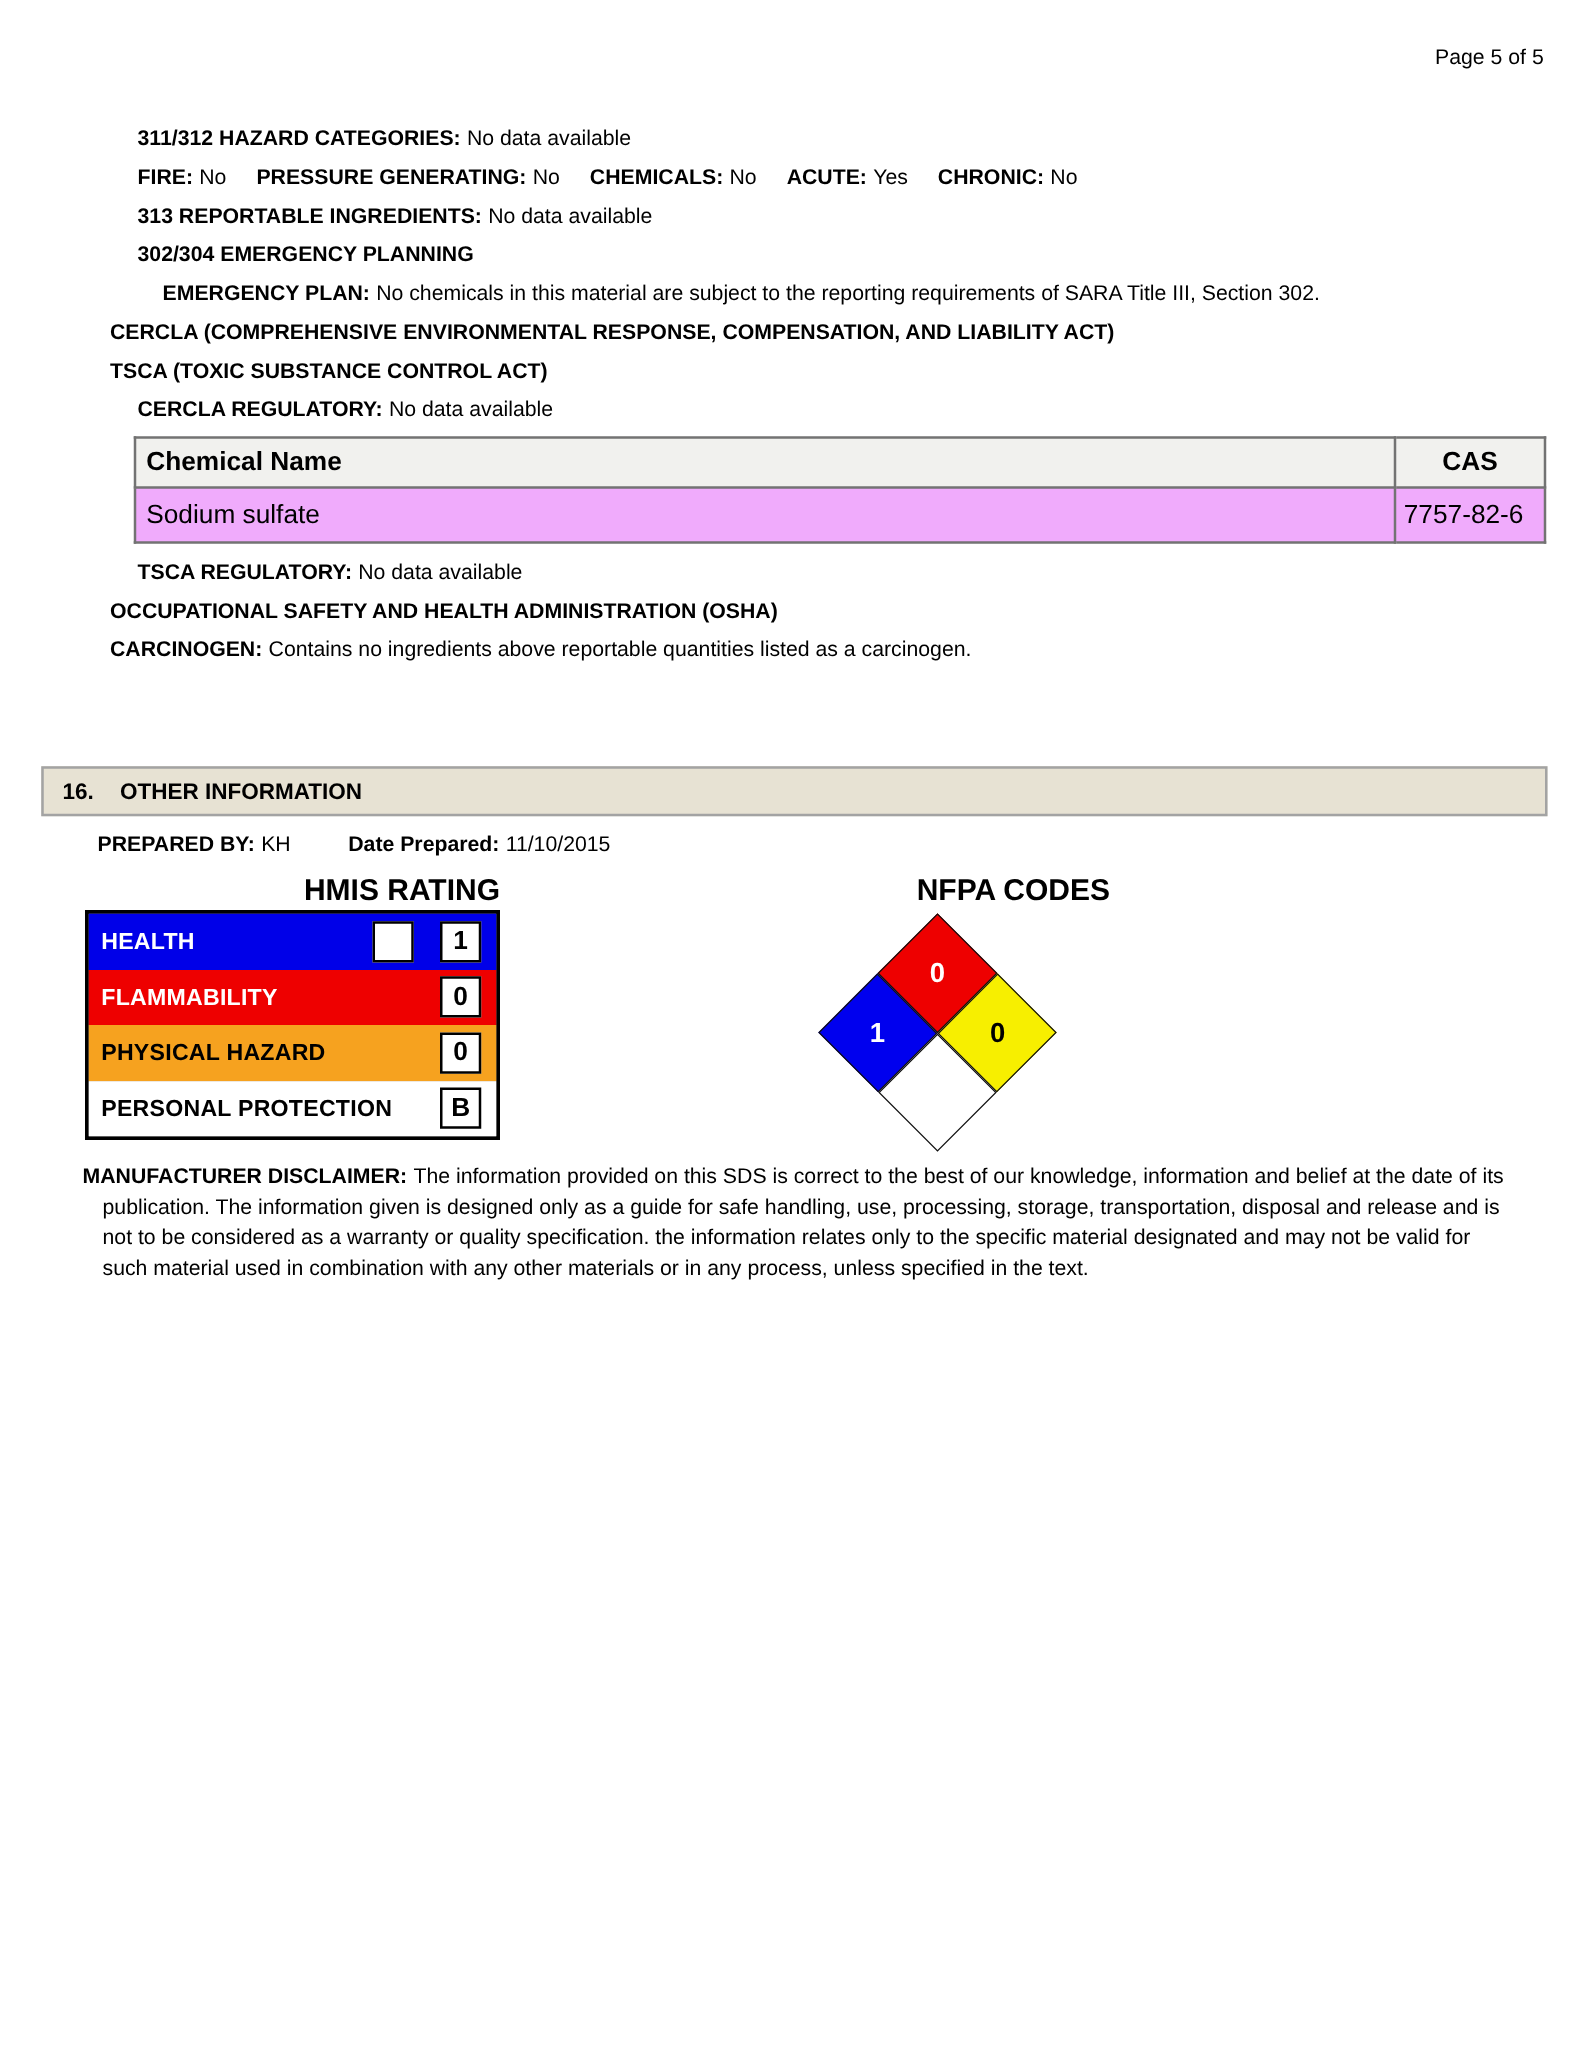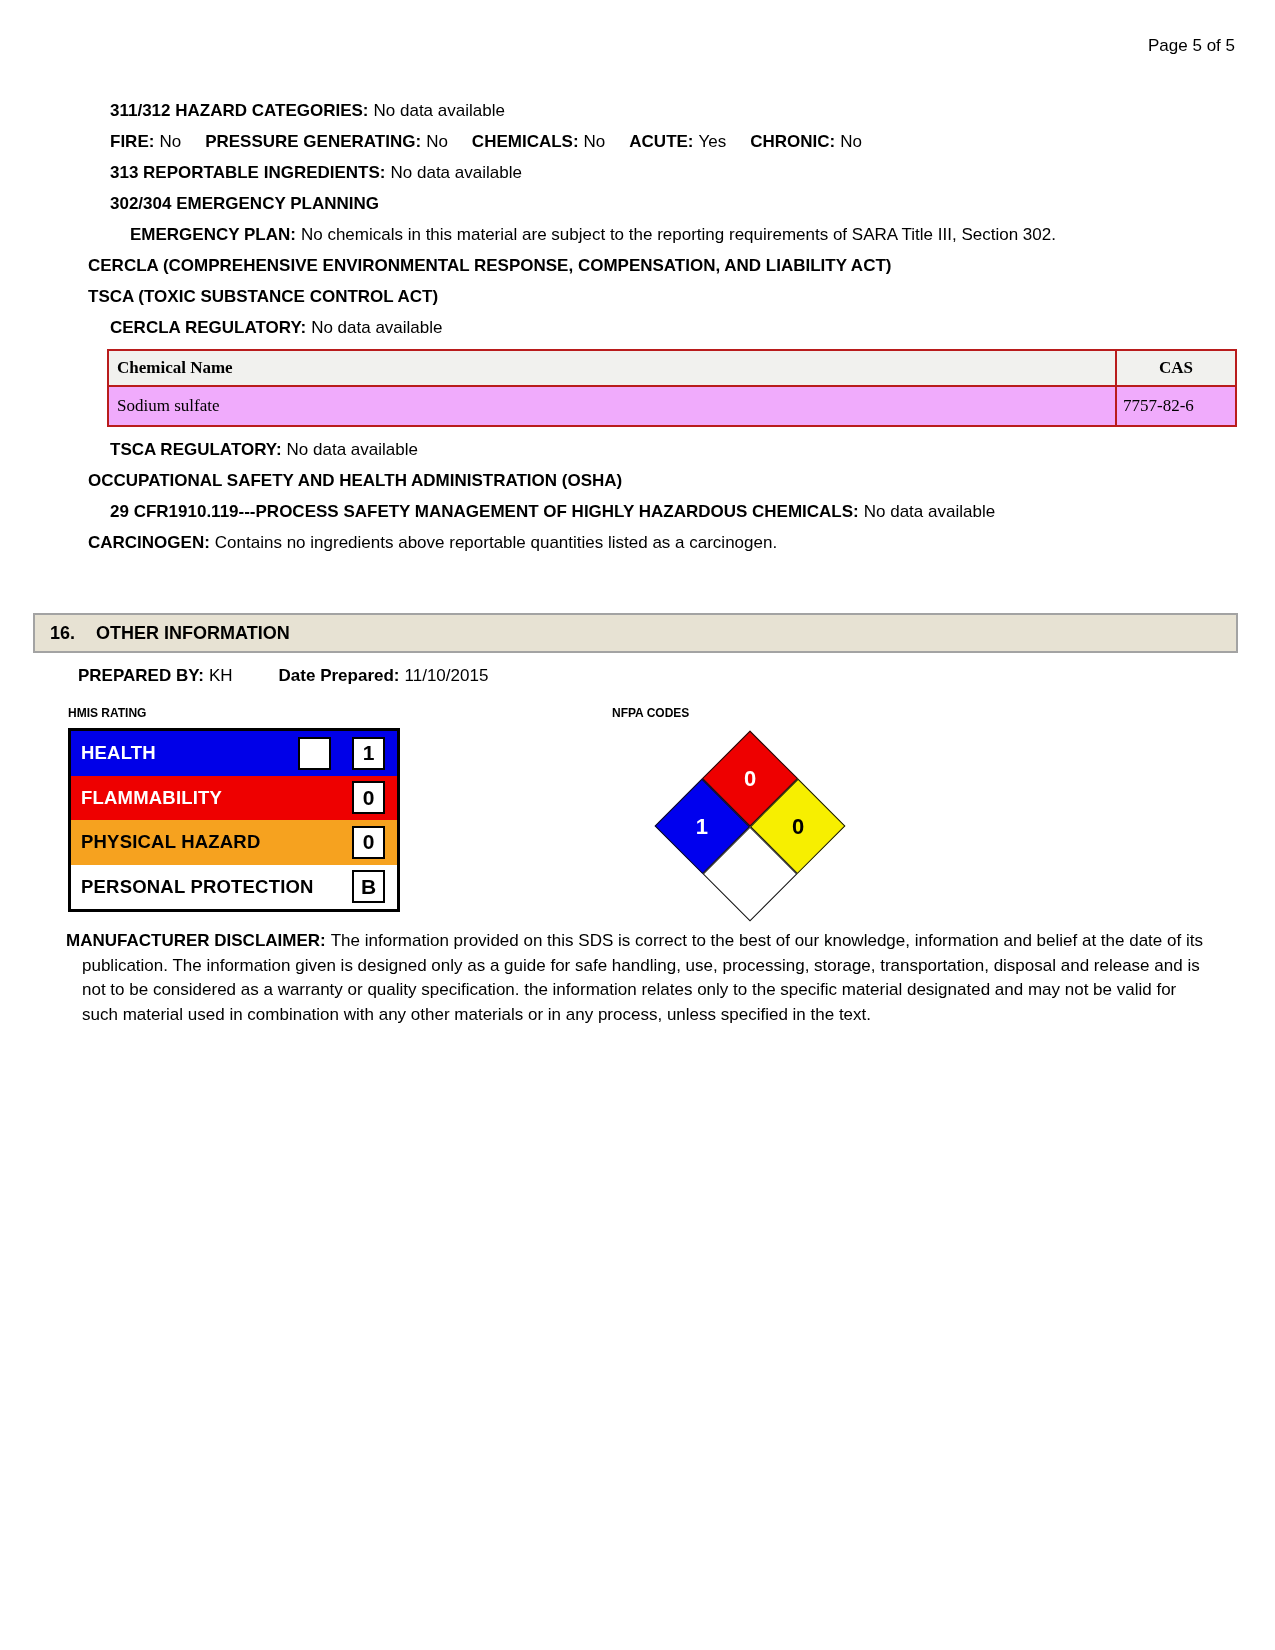--- a/index.html
+++ b/index.html
@@ -13,41 +13,41 @@
 
   .pagenum { position:absolute; top:36px; right:40px; font-size:17px; }
 
   .reg { position:absolute; top:95px; left:0; width:1019px; }
   .l { font-size:17px; line-height:31px; }
   .ind1 { padding-left:88px; }
   .ind2 { padding-left:110px; }
   .ep { padding-left:148px; text-indent:-18px; width:1000px; }
 
   table.tsca-table { border-collapse:collapse; margin:6px 0 7px 107px; width:1130px; }
-  .tsca-table th, .tsca-table td { border:2px solid #b91c1c; font-size:17px;font-family:Liberation Serif, serif; }
+  .tsca-table th, .tsca-table td { border:2px solid #737373; font-size:21px; }
   .tsca-table th { background:#f1f1ee; text-align:left; padding:7px 8px; }
   .tsca-table th.cas { text-align:center; width:102px; }
   .tsca-table td { padding:9px 8px; background:#f0abfc; }
   .tsca-table td.casv { padding:9px 6px; }
 
   .sec-bar {
     position:absolute; top:613px; left:33px; width:1205px; height:40px;
     background:#e7e2d3; border:2px solid #a3a3a3; box-sizing:border-box;
     display:flex; align-items:center; font-weight:bold; font-size:18px;
   }
   .sec-num { margin-left:15px; }
   .sec-title { margin-left:21px; }
 
   .prepared { position:absolute; top:666px; left:78px; font-size:17px; }
   .date-lbl { margin-left:46px; }
 
   .hmis-area { position:absolute; top:701px; left:0; width:1275px; height:222px; }
 
   .hmis { position:absolute; left:68px; top:0; width:332px; }
-  .hmis-title, .nfpa-title { text-align:left; font-weight:bold; font-size:12px; line-height:24px; }
+  .hmis-title, .nfpa-title { text-align:right; font-weight:bold; font-size:24px; line-height:24px; }
   .hmis-table {
     margin-top:3px; border:3px solid #000; height:184px; box-sizing:border-box;
     display:flex; flex-direction:column; background:#a3a3a3;
   }
   .hmis-row { flex:1; display:flex; align-items:center; padding:0 12px 0 10px; }
   .hmis-label { flex:1; font-weight:bold; font-size:18.5px; letter-spacing:0.2px; }
   .hmis-box {
     width:33px; height:33px; border:2px solid #000; background:#fff; color:#000;
     font-weight:bold; font-size:21px; display:flex; align-items:center; justify-content:center;
     box-sizing:border-box; flex:0 0 auto;
@@ -111,21 +111,20 @@
           <td>Sodium sulfate</td>
           <td class="casv">7757-82-6</td>
         </tr>
       </tbody>
     </table>
 
     <div class="l ind2"><span class="b">TSCA REGULATORY:</span><span class="v">No data available</span></div>
 
     <div class="l ind1 b">OCCUPATIONAL SAFETY AND HEALTH ADMINISTRATION (OSHA)</div>
 
-    <div class="l ind2"><span class="b">29 CFR1910.119---PROCESS SAFETY MANAGEMENT OF HIGHLY HAZARDOUS CHEMICALS:</span><span class="v">No data available</span></div>
 
     <div class="l ind1"><span class="b">CARCINOGEN:</span><span class="v">Contains no ingredients above reportable quantities listed as a carcinogen.</span></div>
   </div>
 
   <div class="sec-bar" style="background-color: rgb(231, 226, 211);">
     <span class="sec-num">16.</span>
     <span class="sec-title">OTHER INFORMATION</span>
   </div>
 
   <div class="prepared"><span class="b">PREPARED BY:</span><span class="v">KH</span><span class="b date-lbl">Date Prepared:</span><span class="v">11/10/2015</span></div>

